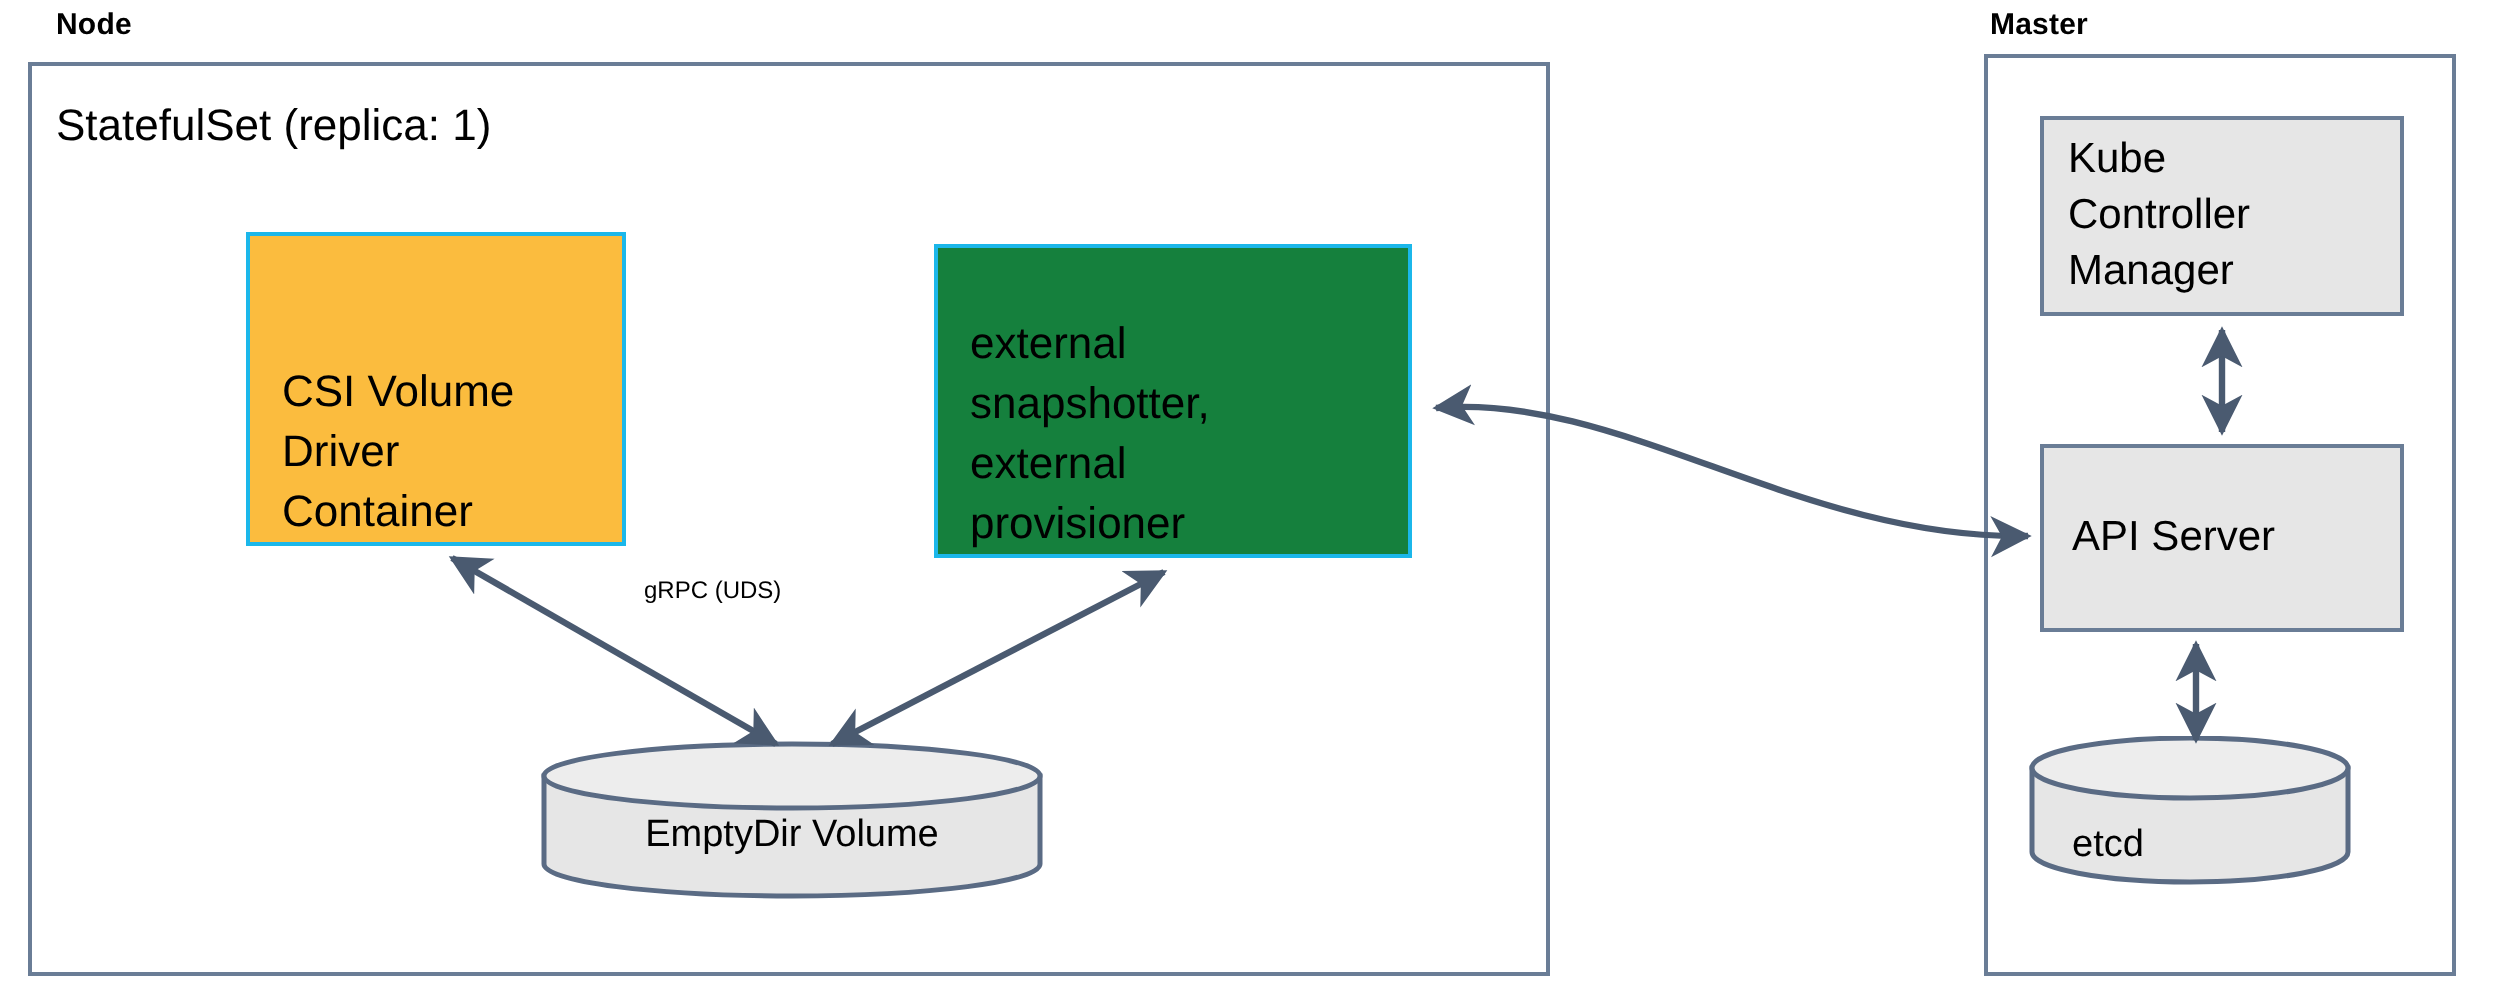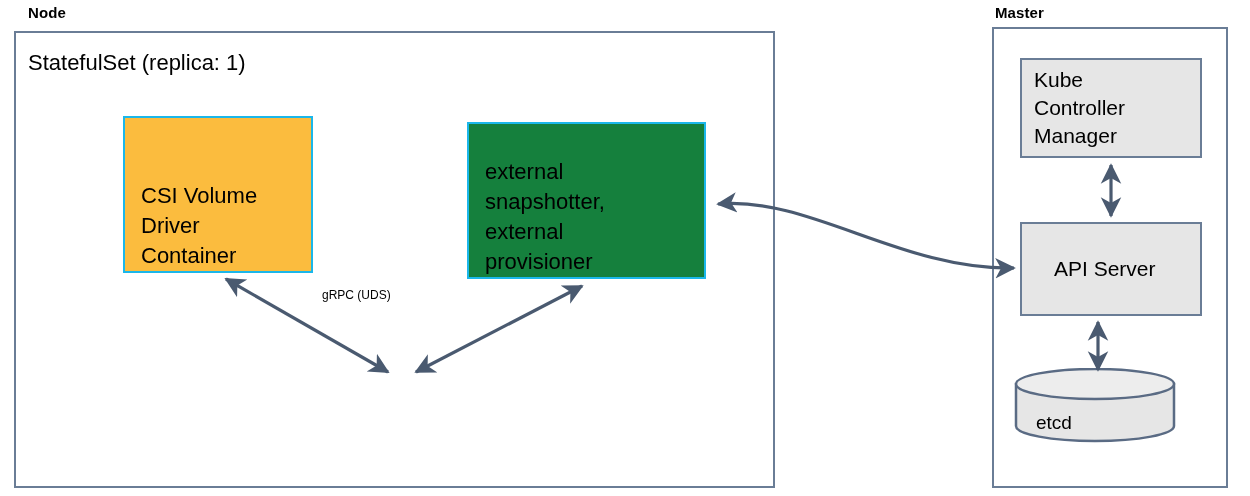--- a/index.html
+++ b/index.html
@@ -47,21 +47,21 @@
     align-items: center;
     color: #000000;
   }
   .node-box .box-text {
     padding-left: 12px;
     font-size: 21px;
     line-height: 1.33;
     white-space: pre-line;
   }
   .node-box.centered .box-text {
-    padding-left: 32px;
+    padding-left: 14px;
     text-align: center;
   }
 
   
   .color-box {
     position: absolute;
     box-sizing: border-box;
     border: 2px solid #1bb7ea;
     display: flex;
     align-items: flex-end;
@@ -135,20 +135,27 @@
 
   <div class="color-box" style="left:467px; top:122px; width:239px; height:157px; background:#15803d;">
     <div class="box-text">external
 snapshotter,
 external
 provisioner</div>
   </div>
 
   <div class="edge-label" style="left:322px; top:288px;">gRPC (UDS)</div>
 
+  <div class="cylinder" style="left:270px; top:370px; width:252px; height:80px;">
+    <svg width="252" height="80" viewBox="0 0 252 80">
+      <path d="M2,18 L2,62 A124,16 0 0 0 250,62 L250,18 Z" fill="#E6E6E6" stroke="#5A6B84" stroke-width="2.5"></path>
+      <ellipse cx="126" cy="18" rx="124" ry="16" fill="#EDEDED" stroke="#5A6B84" stroke-width="2.5"></ellipse>
+    </svg>
+    <div class="cyl-label" style="top:37px;">EmptyDir Volume</div>
+  </div>
 
   <div class="container-box" style="left:992px; top:27px; width:236px; height:461px;"></div>
 
   <div class="node-box" style="left:1020px; top:58px; width:182px; height:100px;">
     <div class="box-text">Kube
 Controller
 Manager</div>
   </div>
 
   <div class="node-box centered" style="left:1020px; top:222px; width:182px; height:94px;">

